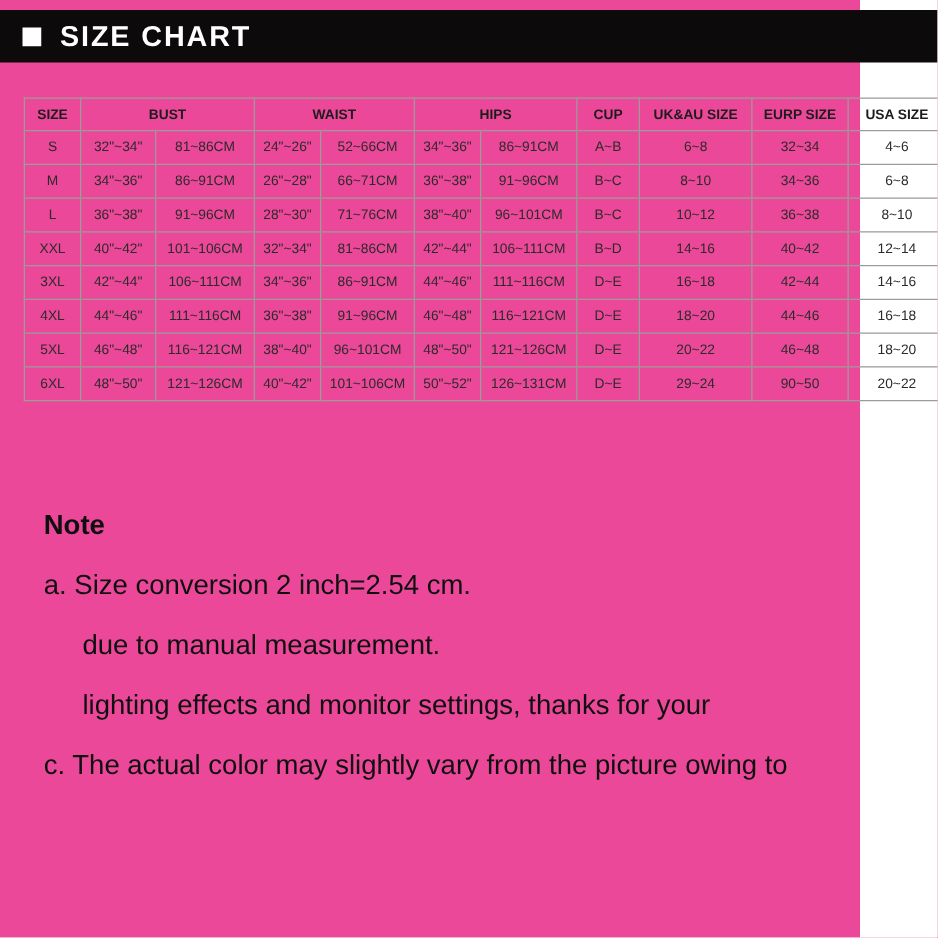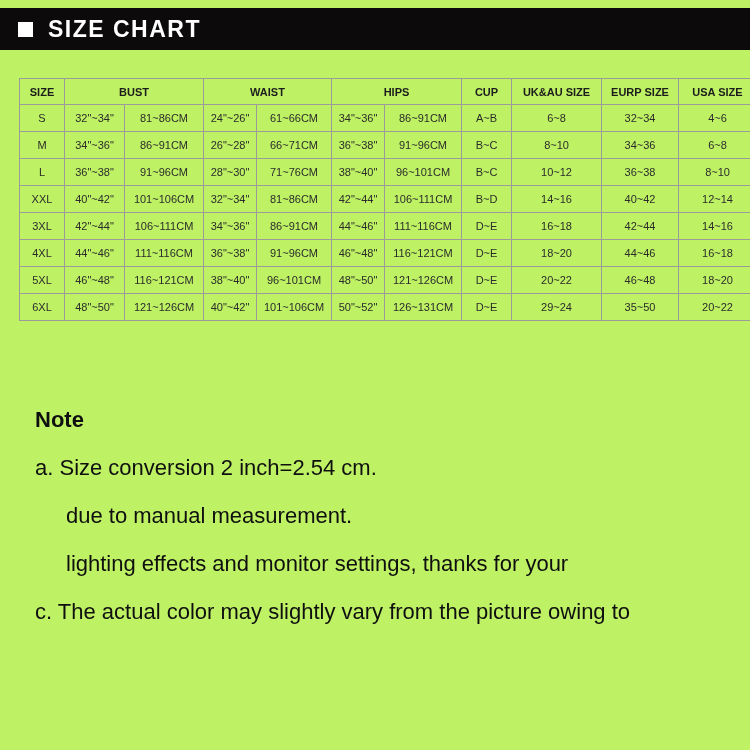--- a/index.html
+++ b/index.html
@@ -5,24 +5,24 @@
   html, body {
     margin: 0;
     padding: 0;
     background: #ffffff;
     width: 750px;
     height: 750px;
     font-family: "Liberation Sans", "DejaVu Sans", sans-serif;
     overflow: hidden;
   }
   .page {
-    width: 750px;
+    width: 688px;
     height: 750px;
     position: relative;
-    background: #bef264;
+    background: #ec4899;
   }
   
   .title-bar {
     position: absolute;
     top: 8px;
     left: 0;
     width: 750px;
     height: 42px;
     background: #0c0a0b;
     display: flex;
@@ -130,21 +130,21 @@
         <th>EURP SIZE</th>
         <th>USA SIZE</th>
       </tr>
     </thead>
     <tbody id="size-table-body">
         <tr>
           <td>S</td>
           <td>32"~34"</td>
           <td>81~86CM</td>
           <td>24"~26"</td>
-          <td>61~66CM</td>
+          <td>52~66CM</td>
           <td>34"~36"</td>
           <td>86~91CM</td>
           <td>A~B</td>
           <td>6~8</td>
           <td>32~34</td>
           <td>4~6</td>
         </tr>
         <tr>
           <td>M</td>
           <td>34"~36"</td>
@@ -226,21 +226,21 @@
         <tr>
           <td>6XL</td>
           <td>48"~50"</td>
           <td>121~126CM</td>
           <td>40"~42"</td>
           <td>101~106CM</td>
           <td>50"~52"</td>
           <td>126~131CM</td>
           <td>D~E</td>
           <td>29~24</td>
-          <td>35~50</td>
+          <td>90~50</td>
           <td>20~22</td>
         </tr>
       </tbody>
   </table>
 
   <div class="notes">
     <div class="note-heading">Note</div>
     <div id="notes-body">
         <div class="note-line">a. Size conversion 2 inch=2.54 cm.</div>
         <div class="note-line cont">due to manual measurement.</div>

